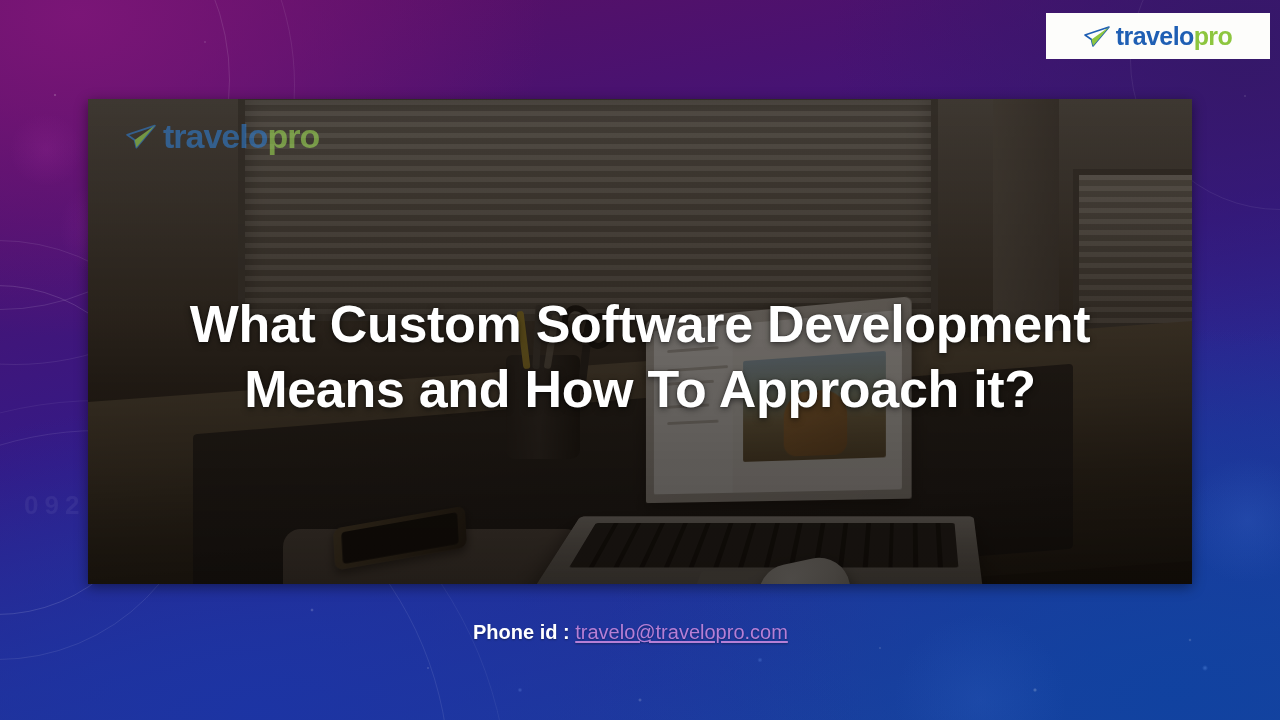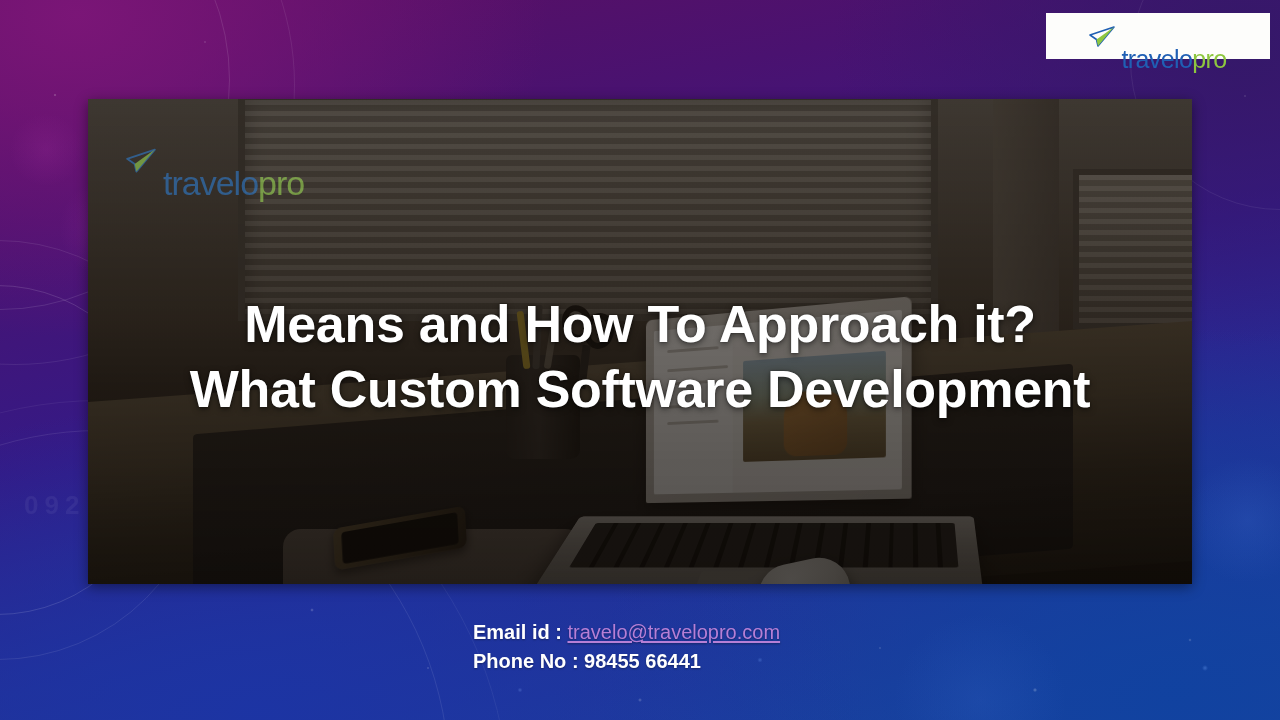--- a/index.html
+++ b/index.html
@@ -78,21 +78,21 @@
   }
 
   #brand-logo {
     position:absolute; left:1046px; top:13px;
     width:224px; height:46px;
     background:#fdfdfb;
     display:flex; align-items:center; justify-content:center;
     gap:6px;
   }
   .logo-mark { width:26px; height:22px; flex:0 0 auto; }
-  .logo-text { font-size:25px; font-weight:400; letter-spacing:-.6px; line-height:1;margin-top:47px; }
+  .logo-text { font-size:25px; font-weight:700; letter-spacing:-.6px; line-height:1; }
   .logo-text .t-blue  { color:#1f5fb4; }
   .logo-text .t-green { color:#8dc63f; }
 
   
   #hero-photo {
     position:absolute; left:88px; top:99px;
     width:1104px; height:485px;
     overflow:hidden;
     background:#2b241c;
     box-shadow:0 3px 12px rgba(0,0,0,.45);
@@ -344,29 +344,25 @@
           <path d="M1 10 L25 2 L9 21 L7.5 14.5 Z" fill="none" stroke="#2f7fd4" stroke-width="1.6" stroke-linejoin="round"></path>
           <path d="M7.5 14.5 L25 2 L9 21 Z" fill="#9ede55"></path>
         </svg>
       </span>
       <span class="logo-text">
         <span class="t-blue" style="color:#2f7fd4">travelo</span><span class="t-green" style="color:#9ede55">pro</span>
       </span>
     </div>
 
     <div id="hero-headline">
+      <div>What Custom Software Development</div>
       <div>Means and How To Approach it?</div>
-      <div>What Custom Software Development</div>
     </div>
   </div>
 
   <div id="contact-block">
     <div class="contact-row">
-      <span class="label">Email id :</span>
+      <span class="label">Phone id :</span>
       <a id="email-link" href="#">travelo@travelopro.com</a>
     </div>
-    <div class="contact-row">
-      <span class="label">Phone No :</span>
-      <span>98455 66441</span>
-    </div>
   </div>
 
 </div>
 
 </body></html>

